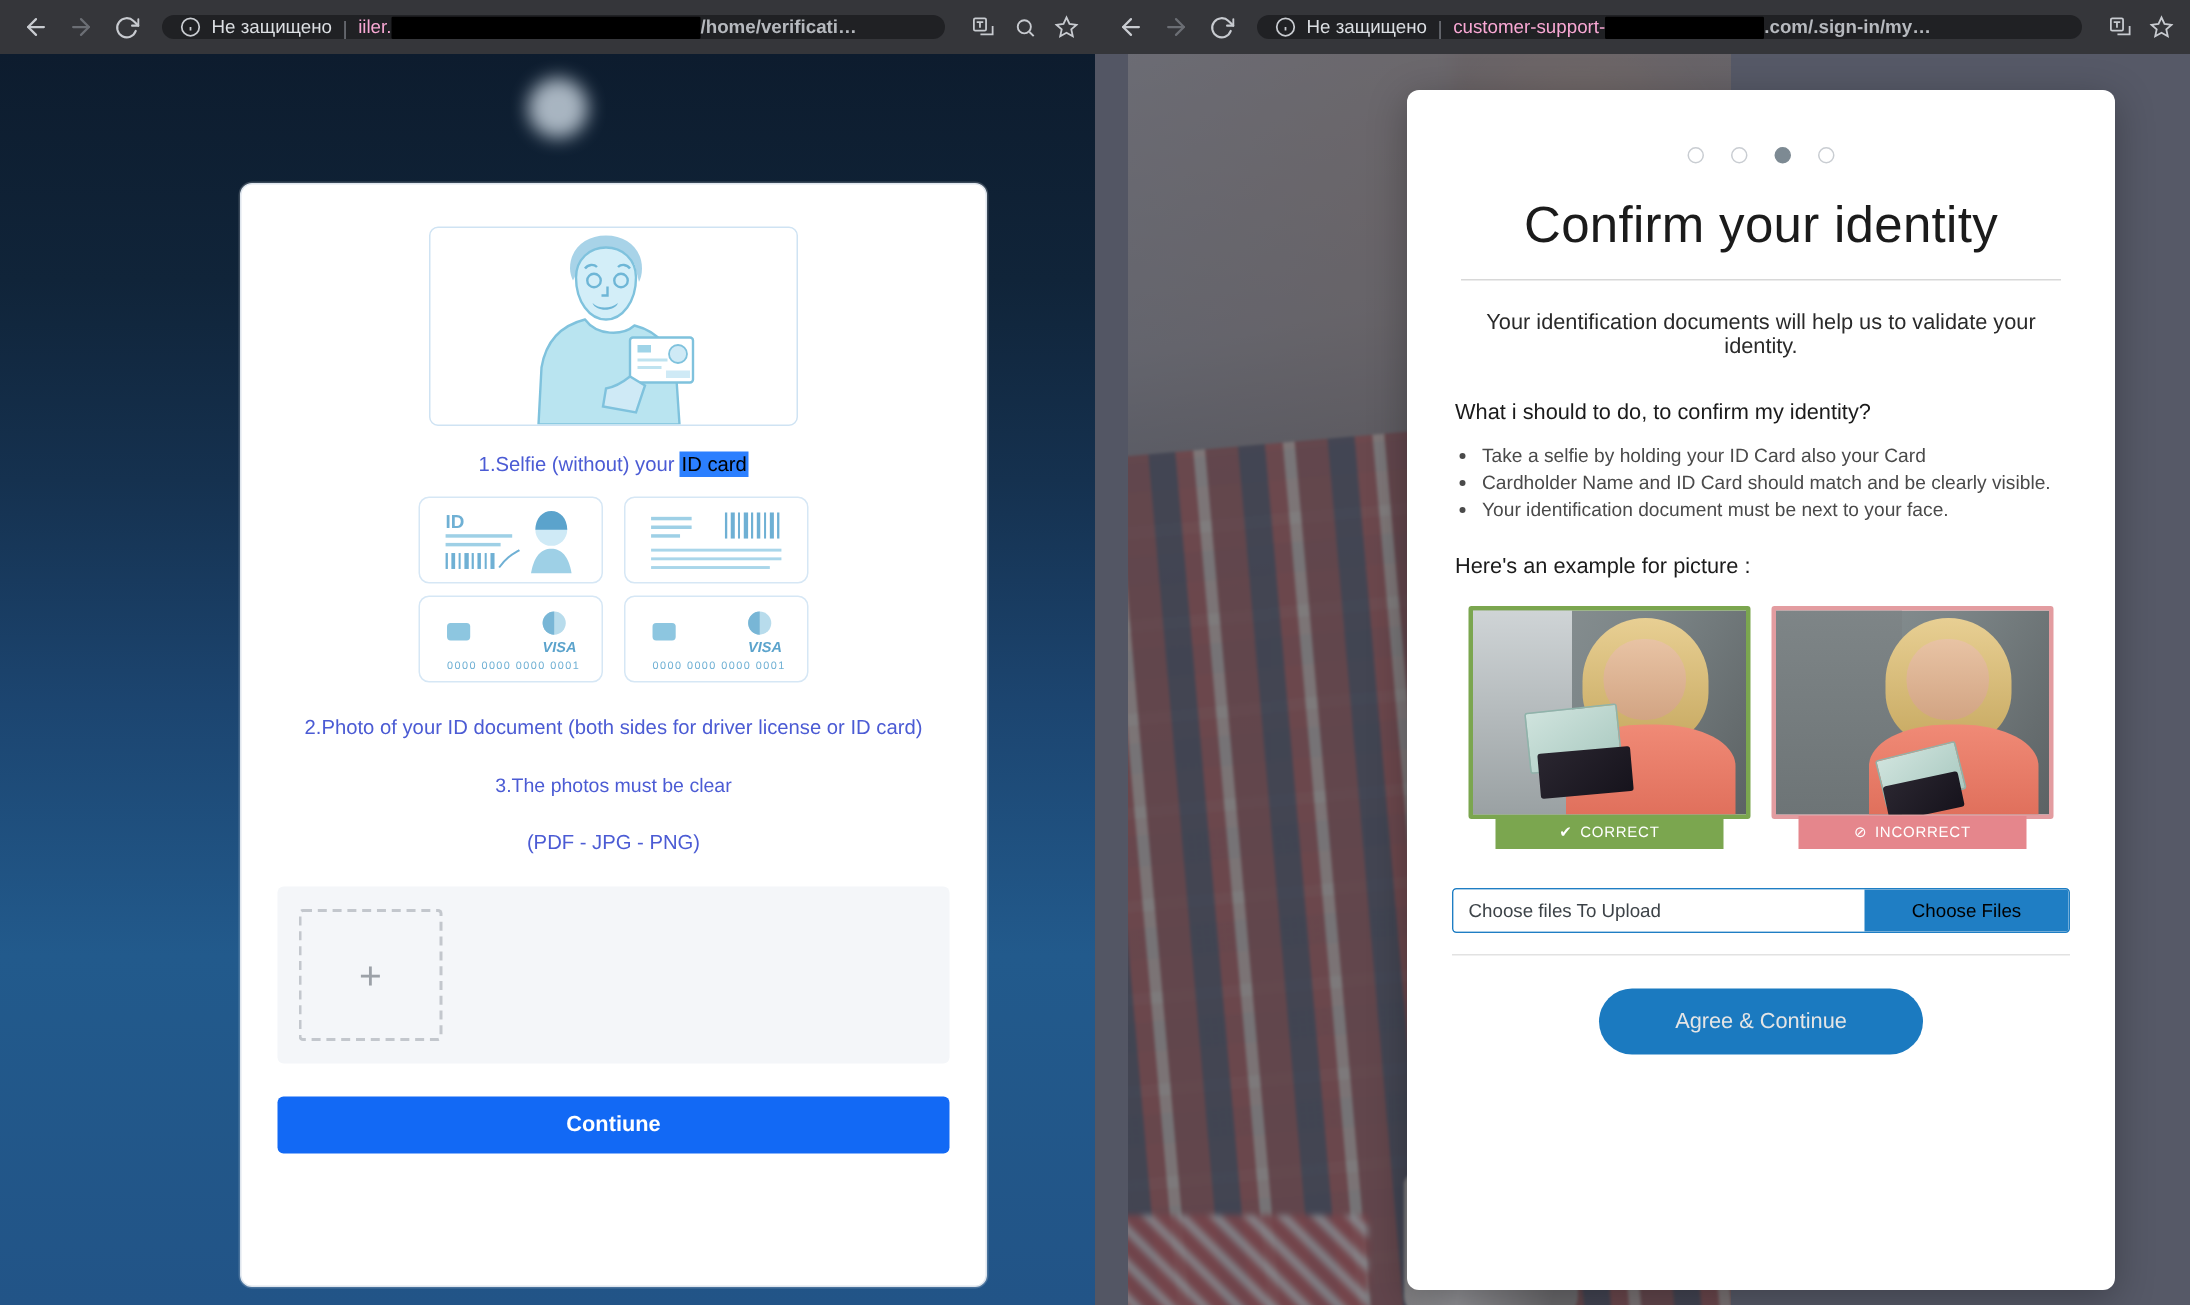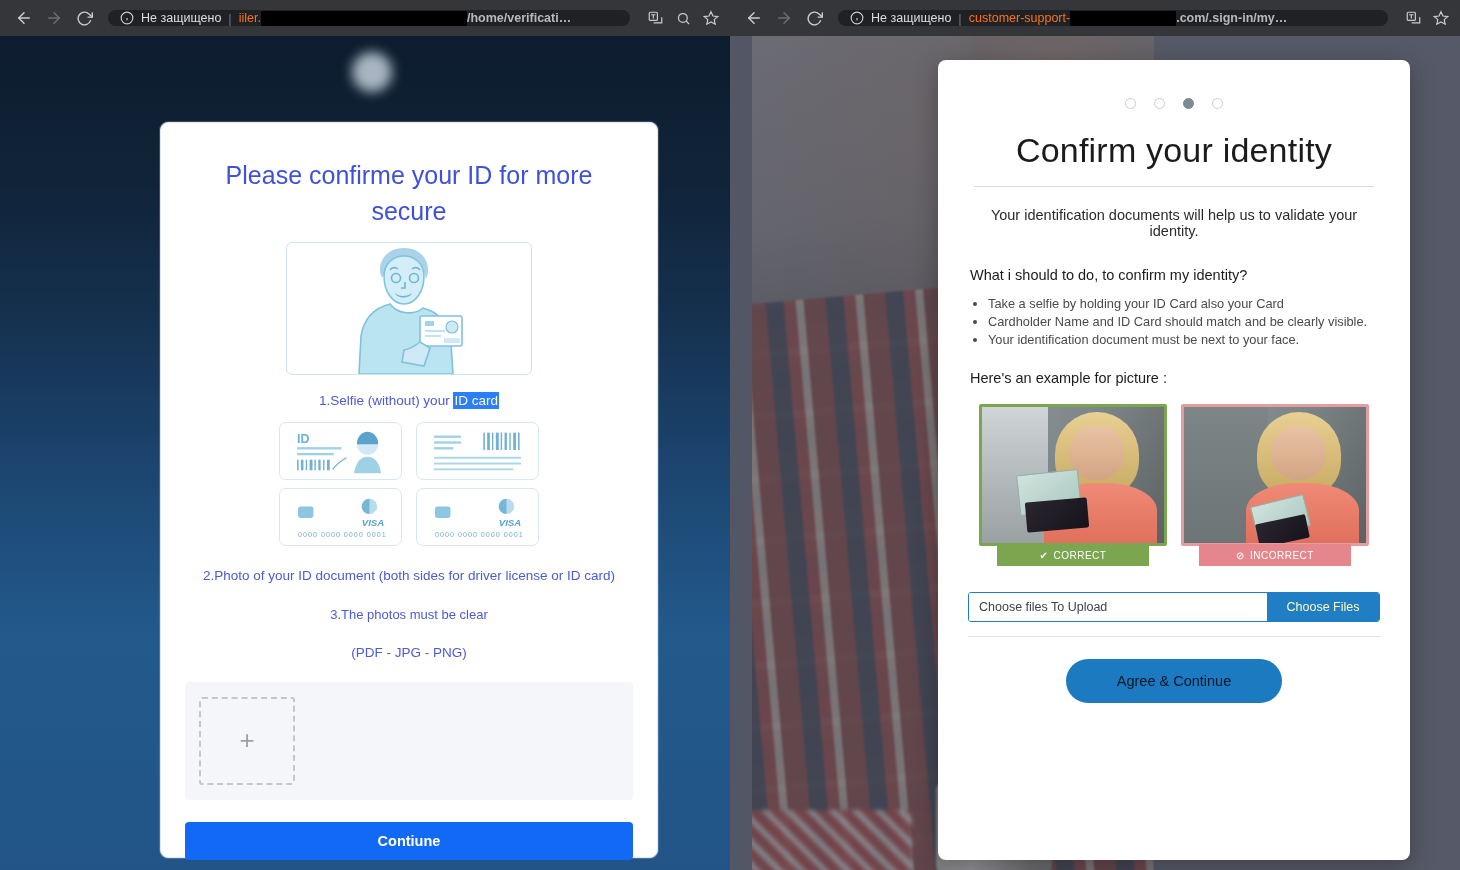--- a/index.html
+++ b/index.html
@@ -39,21 +39,21 @@
   }
   .info-ic { color:#c8cbd0; flex:none; display:flex; }
   .not-secure {
     color: #dcdfe3; font-size: 12.5px; white-space: nowrap; flex: none;
   }
   .omni-sep { color:#70737a; font-size: 13px; flex:none; }
   .url-wrap {
     display: flex; align-items: center; min-width: 0;
     font-size: 12.5px; color: #c6c9ce; white-space: nowrap; overflow: hidden;
   }
-  .url-seg { color:#f97316; }
+  .url-seg { color:#f9a8d4; }
   .url-seg.dim { color:#b6b9be;font-weight:bold; }
   .redact { display:inline-block; background:#000; height:15px; border-radius:1px; vertical-align:middle; }
   .chrome-icons { display:flex; align-items:center; gap:10px; flex:none; padding-left:6px; }
   .chrome-icons .ci { color:#c8cbd0; width:18px; height:18px; display:flex; align-items:center; justify-content:center; }
 
   
   .left-page {
     position: absolute; inset: 36px 0 0 0;
     background: linear-gradient(180deg,
        #0d1c2e 0%, #102439 18%, #15314f 34%, #1c4570 52%, #225a8c 72%, #225487 100%);
@@ -87,21 +87,21 @@
   }
   .selfie-illu {
     width: 246px; height: 133px; margin: 0 auto;
     border:1px solid #cfe3f3; border-radius:6px;
     display:flex; align-items:flex-end; justify-content:center;
     overflow:hidden;
   }
   .kyc-step {
     color:#4b5bd4; font-size:13.5px; margin: 18px 0 0;
   }
-  .hl { background:#2b7fff; color:#fef9c3; padding: 1px 1px; }
+  .hl { background:#2b7fff; color:#000000; padding: 1px 1px; }
   .cards-grid {
     width: 260px; margin: 14px auto 0;
     display:grid; grid-template-columns: 1fr 1fr; gap: 8px 14px;
   }
   .doc-card {
     height: 58px; border:1px solid #d6e7f5; border-radius:7px;
     background:#fff; position:relative; overflow:hidden;
   }
   .kyc-step2 { color:#4b5bd4; font-size:13.5px; margin-top: 22px; }
   .kyc-step3 { color:#4b5bd4; font-size:13px; margin-top: 24px; }
@@ -225,38 +225,38 @@
 
   .file-row {
     display:flex; margin-top: 24px; height: 30px;
     border:1px solid #1f7ec4; border-radius:3px; overflow:hidden;
   }
   .file-text {
     flex:1; background:#fff; display:flex; align-items:center;
     padding: 0 10px; font-size: 12.5px; color:#3d4348;
   }
   .file-btn {
-    width: 112px; background:#1f7ec4; color:#fef9c3; border:none;
+    width: 136px; background:#1f7ec4; color:#000000; border:none;
     font-size: 12.5px; display:flex; align-items:center; justify-content:center;
     cursor:pointer; font-family:"Liberation Sans", sans-serif;
   }
   .agree-rule { height:1px; background:#e2e2e2; margin-top: 14px; }
   .agree-txt {
     text-align:center; font-size: 12.2px; color:#2a2a2a;
     margin-top: 12px; line-height: 1.38;
   }
   .agree-txt a { color:#1f7ec4; text-decoration:none; }
   .brand-redact {
     display:inline-block; width: 46px; height: 11px;
     background: linear-gradient(90deg,#cfd3d8,#b9bec4,#cfd3d8);
     filter: blur(2.2px); vertical-align:-1px; border-radius:2px;
   }
   .agree-btn {
     display:block; margin: 22px auto 0; width: 216px; height: 44px;
-    background:#1b7ac0; color:#0f172a; border:none; border-radius:24px;
+    background:#1b7ac0; color:#e5e5e5; border:none; border-radius:24px;
     font-size: 14.5px; cursor:pointer; font-family:"Liberation Sans", sans-serif;
   }
 </style>
 </head>
 <body>
 
 <div class="screen">
 
   <div class="browser left">
 
@@ -321,21 +321,20 @@
 
     <div class="left-page">
 
       <div class="left-logo">
         <span class="lg-word"></span>
         <span class="lg-mark"></span>
       </div>
 
       <div class="kyc-card">
 
-        <div class="kyc-title">Please confirme your ID for more secure</div>
 
         <div class="selfie-illu">
           <svg width="150" height="128" viewBox="0 0 150 128" aria-hidden="true">
             <g fill="#a8d3e8">
               <path d="M46 24c0-13 10-22 24-22s24 9 24 22c0 4-1 7-2 9l-3-12-35-2-6 13c-1-2-2-5-2-8z"></path>
             </g>
             <g fill="#d3eef8" stroke="#7fc2dd" stroke-width="1.6">
               <path d="M50 30c0-12 9-20 20-20s20 8 20 20c0 16-9 28-20 28S50 46 50 30z"></path>
             </g>
             <g fill="none" stroke="#6eb6d6" stroke-width="1.6">

